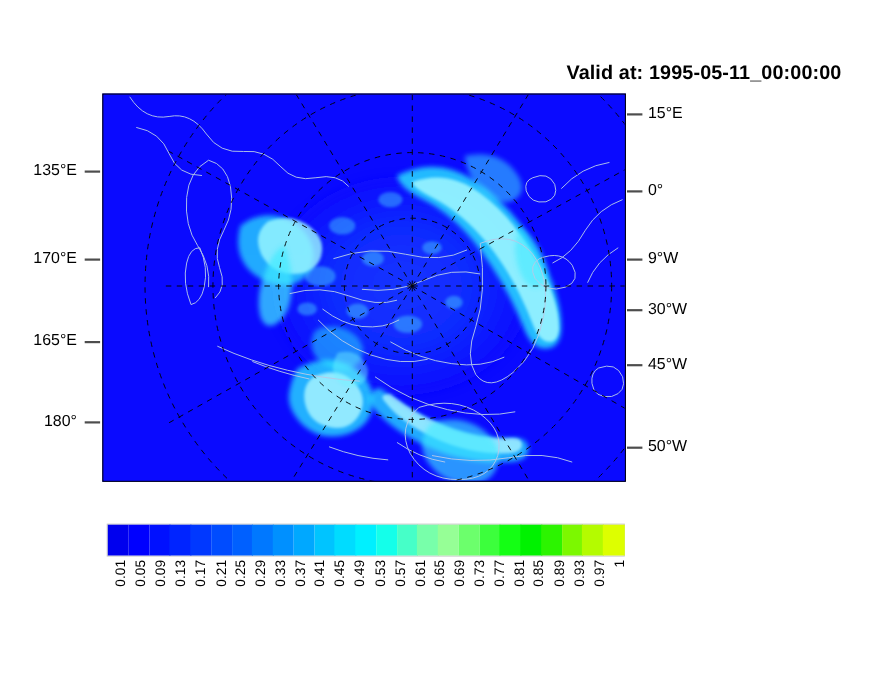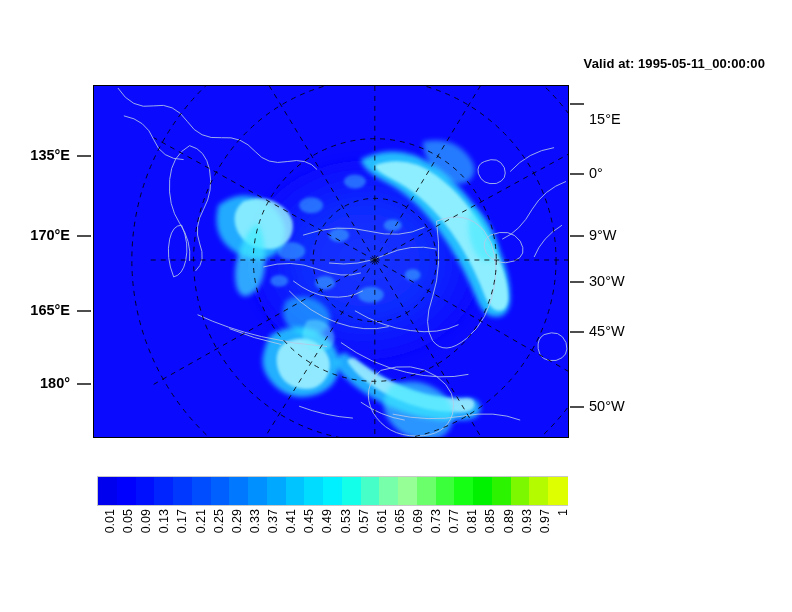--- a/index.html
+++ b/index.html
@@ -6,40 +6,40 @@
   body{
     width:792px;height:612px;background:#ffffff;
     font-family:"Liberation Sans",sans-serif;
     position:relative;overflow:hidden;
   }
   #fig{position:absolute;left:0;top:0;width:792px;height:612px;}
 
   
   .title{
     position:absolute;right:27px;top:56px;
-    font-size:13px;font-weight:bold;color:#000;
+    font-size:18px;font-weight:bold;color:#000;
     letter-spacing:.1px;white-space:nowrap;
   }
 
   
   .map-frame{
     position:absolute;left:93px;top:85px;width:476px;height:353px;
     border:1.5px solid #000;box-sizing:border-box;
     background:#0a0aff;overflow:hidden;
   }
   .map-svg{position:absolute;left:0;top:0;width:100%;height:100%;display:block;}
 
   
   .tick{position:absolute;background:#4d4d4d;height:1.5px;width:14px;}
   .tick-left{left:77px;}
   .tick-right{left:570px;}
   .tlabel{
     position:absolute;font-size:14.5px;color:#000;white-space:nowrap;
   }
-  .tlabel-left{text-align:right;transform:translateY(-50%);font-weight:bold;}
+  .tlabel-left{text-align:right;transform:translateY(-50%);}
   .tlabel-right{text-align:left;transform:translateY(-50%);left:589px;}
 
   
   .caption{
     position:absolute;left:93px;top:446px;width:476px;text-align:center;
     font-size:14.5px;color:#000;
   }
 
   
   .cbar-wrap{position:absolute;left:97px;top:476px;width:471px;height:30px;}
@@ -197,21 +197,21 @@
   </div>
 
   <div>
     <div class="tick tick-right" style="top:103px"></div>
     <div class="tick tick-right" style="top:173px"></div>
     <div class="tick tick-right" style="top:235px"></div>
     <div class="tick tick-right" style="top:281px"></div>
     <div class="tick tick-right" style="top:331px"></div>
     <div class="tick tick-right" style="top:406px"></div>
 
-    <div class="tlabel tlabel-right" style="top:119px">15°E</div>
+    <div class="tlabel tlabel-right" style="top:103px">15°E</div>
     <div class="tlabel tlabel-right" style="top:173px">0°</div>
     <div class="tlabel tlabel-right" style="top:235px">9°W</div>
     <div class="tlabel tlabel-right" style="top:281px">30°W</div>
     <div class="tlabel tlabel-right" style="top:331px">45°W</div>
     <div class="tlabel tlabel-right" style="top:406px">50°W</div>
   </div>
 
 
   <div class="cbar-wrap">
     <div class="cbar" id="cbar">

